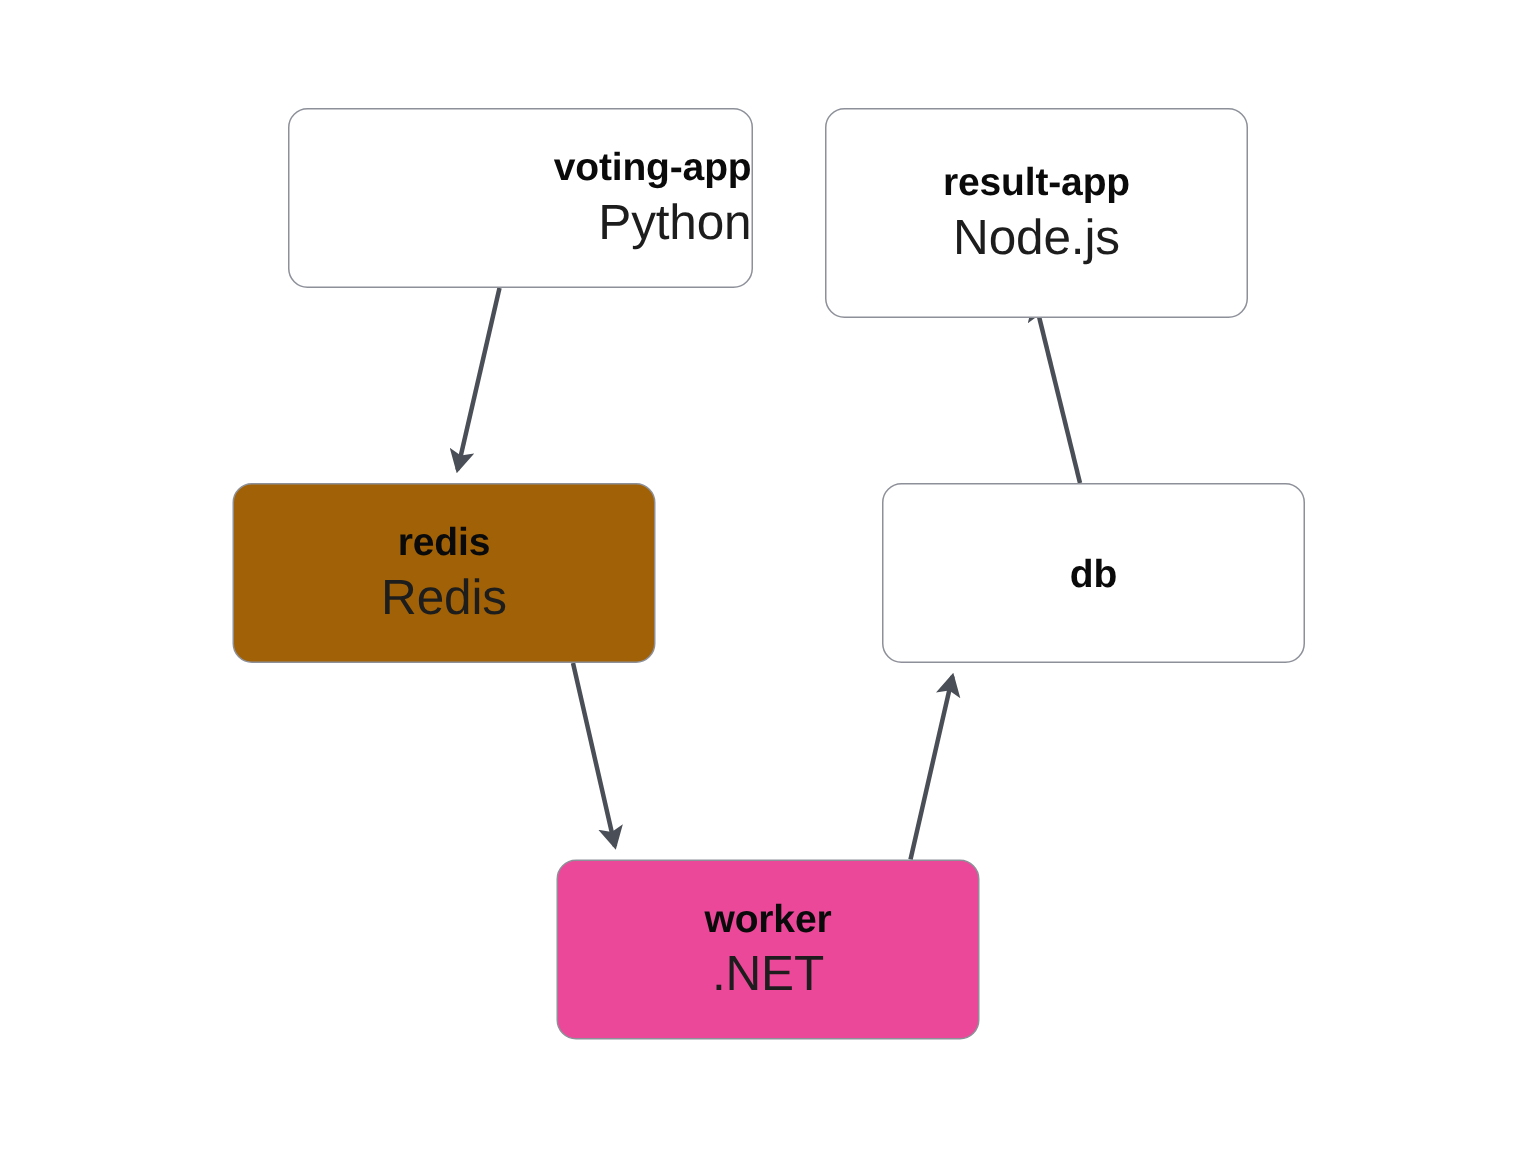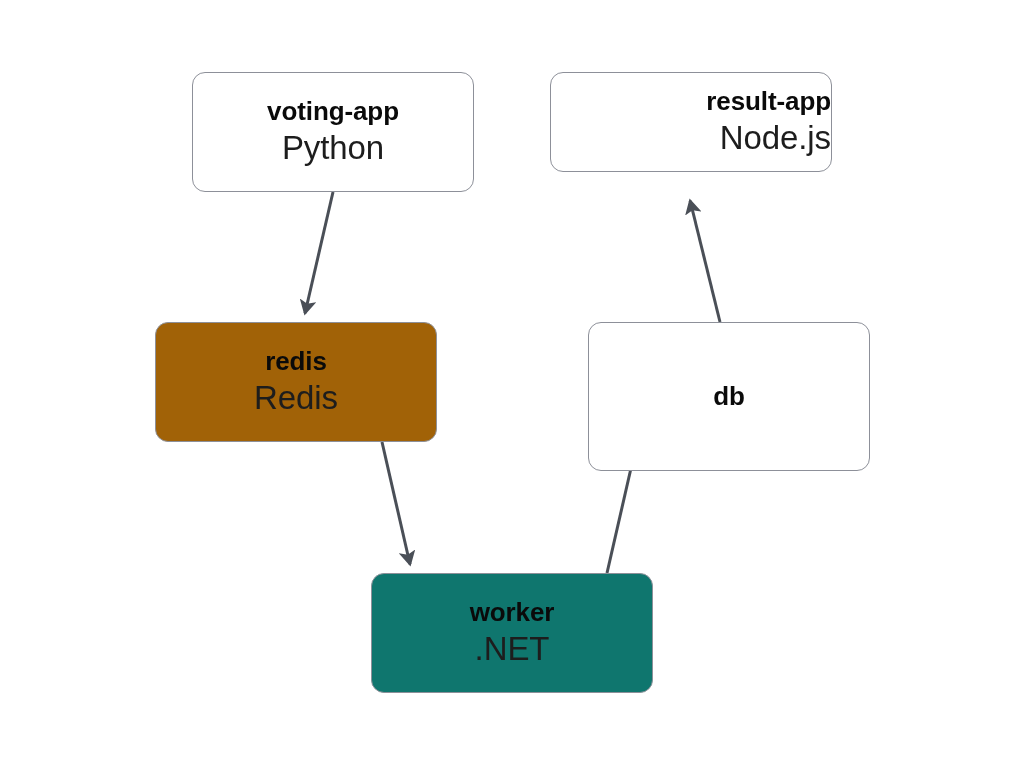--- a/index.html
+++ b/index.html
@@ -70,37 +70,37 @@
       </marker>
     </defs>
     <g id="edge-group">
         <line x1="333" y1="192" x2="305.0237355602888" y2="313.23047923874844" stroke="#4a4f57" stroke-width="3" stroke-linecap="butt" marker-end="url(#arrowhead)"></line>
         <line x1="382" y1="442" x2="409.99094018122736" y2="564.2271054580262" stroke="#4a4f57" stroke-width="3" stroke-linecap="butt" marker-end="url(#arrowhead)"></line>
         <line x1="607" y1="573" x2="634.9909401812274" y2="450.77289454197376" stroke="#4a4f57" stroke-width="3" stroke-linecap="butt" marker-end="url(#arrowhead)"></line>
         <line x1="720" y1="322" x2="690.1511714241017" y2="200.7391339104129" stroke="#4a4f57" stroke-width="3" stroke-linecap="butt" marker-end="url(#arrowhead)"></line>
       </g>
   </svg>
 
-  <div class="node" style="left: 192px; top: 72px; width: 282px; height: 120px; border-color: rgb(141, 144, 153); background: rgb(255, 255, 255);">
+  <div class="node" style="left: 192px; top: 72px; width: 310px; height: 120px; border-color: rgb(141, 144, 153); background: rgb(255, 255, 255); align-items: flex-end;">
     <div class="node-title">voting-app</div>
     <div class="node-subtitle">Python</div>
   </div>
 
-  <div class="node" style="left: 550px; top: 72px; width: 282px; height: 100px; border-color: rgb(141, 144, 153); background: rgb(255, 255, 255); align-items: flex-end;">
+  <div class="node" style="left: 550px; top: 72px; width: 282px; height: 140px; border-color: rgb(141, 144, 153); background: rgb(255, 255, 255);">
     <div class="node-title">result-app</div>
     <div class="node-subtitle">Node.js</div>
   </div>
 
   <div class="node" style="left: 155px; top: 322px; width: 282px; height: 120px; border-color: rgb(141, 144, 153); background: #a16207;">
     <div class="node-title">redis</div>
     <div class="node-subtitle">Redis</div>
   </div>
 
-  <div class="node" style="left: 588px; top: 322px; width: 282px; height: 149px; border-color: rgb(141, 144, 153); background: rgb(255, 255, 255);">
+  <div class="node" style="left: 588px; top: 322px; width: 282px; height: 120px; border-color: rgb(141, 144, 153); background: rgb(255, 255, 255);">
     <div class="node-title">db</div>
   </div>
 
-  <div class="node" style="left: 371px; top: 573px; width: 282px; height: 120px; border-color: rgb(141, 144, 153); background: #0f766e;">
+  <div class="node" style="left: 371px; top: 573px; width: 282px; height: 120px; border-color: rgb(141, 144, 153); background: #ec4899;">
     <div class="node-title">worker</div>
     <div class="node-subtitle">.NET</div>
   </div>
 
 </div>
 
 </body></html>

